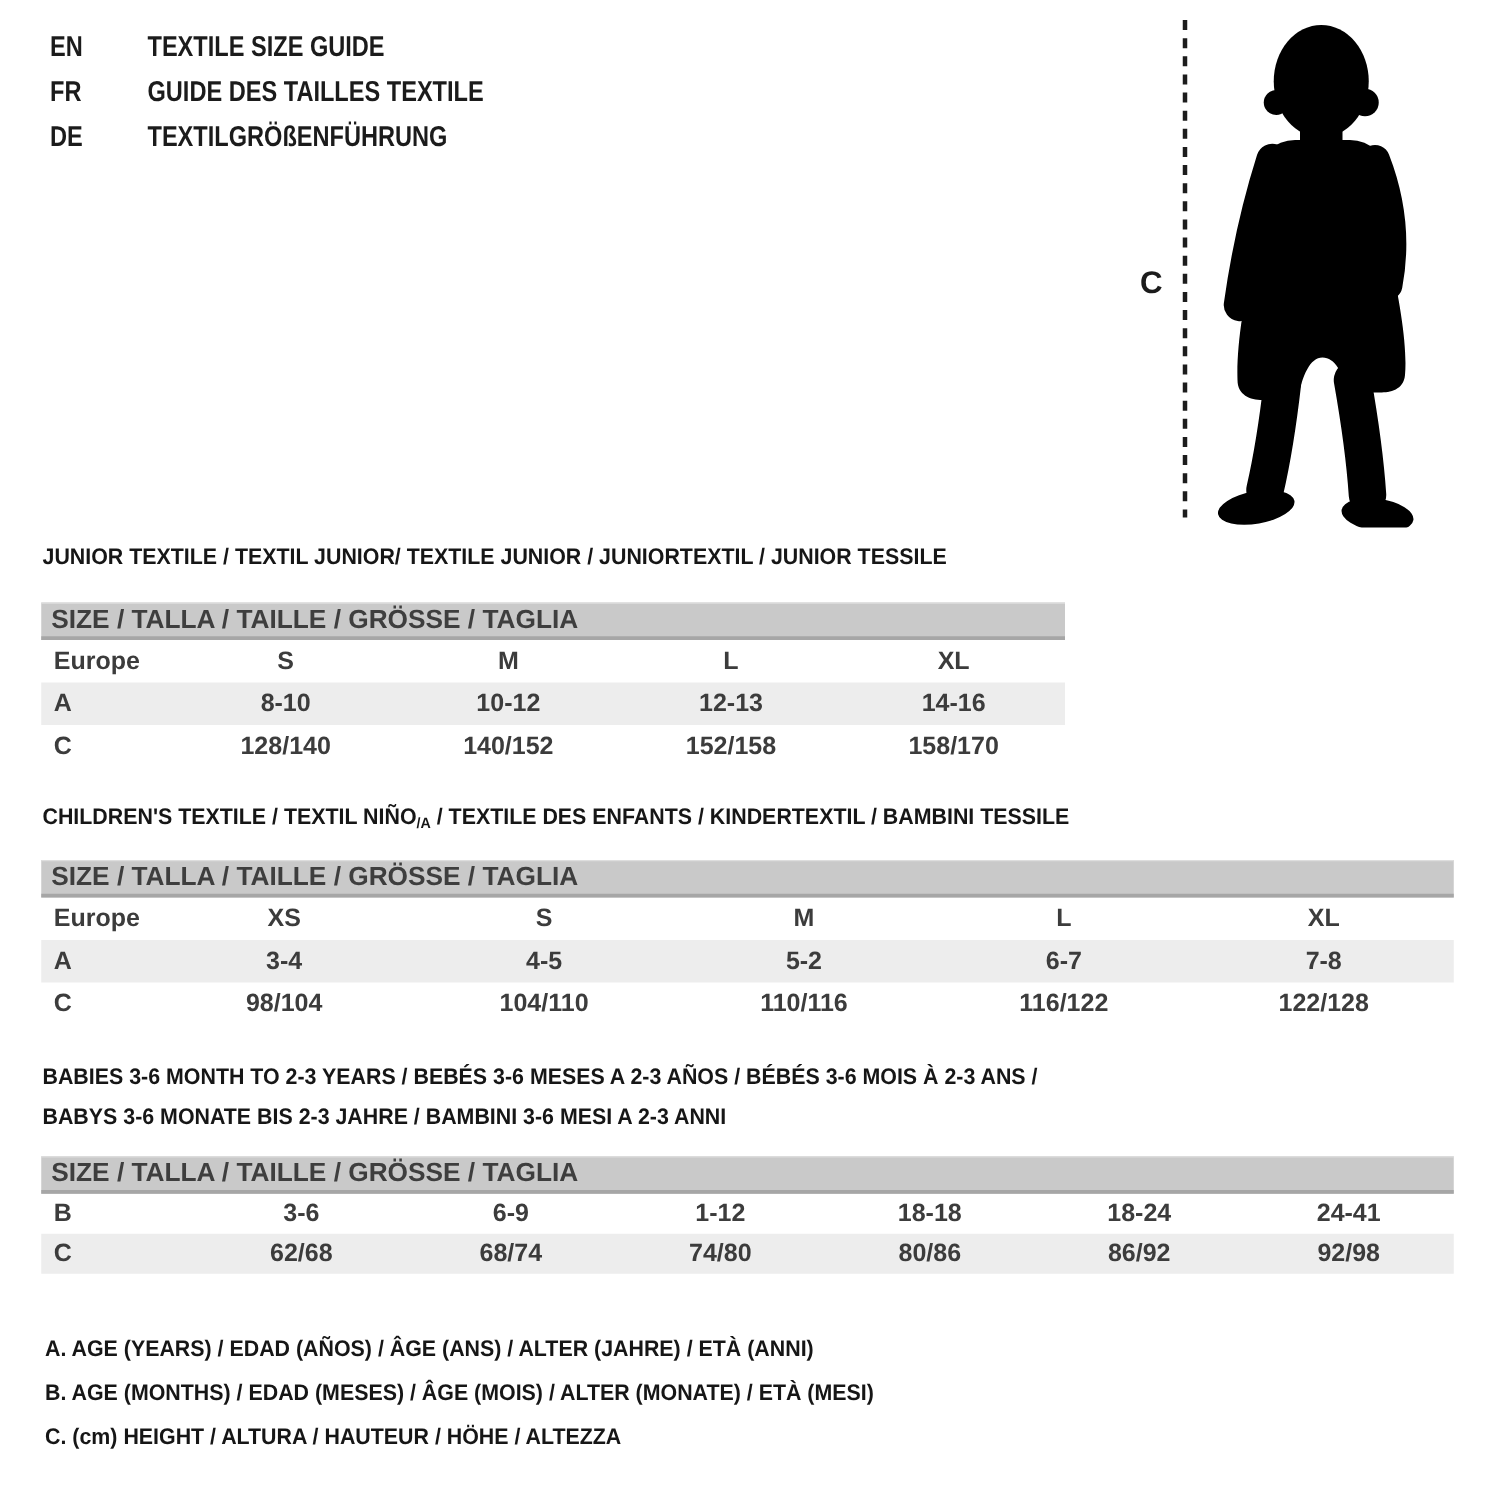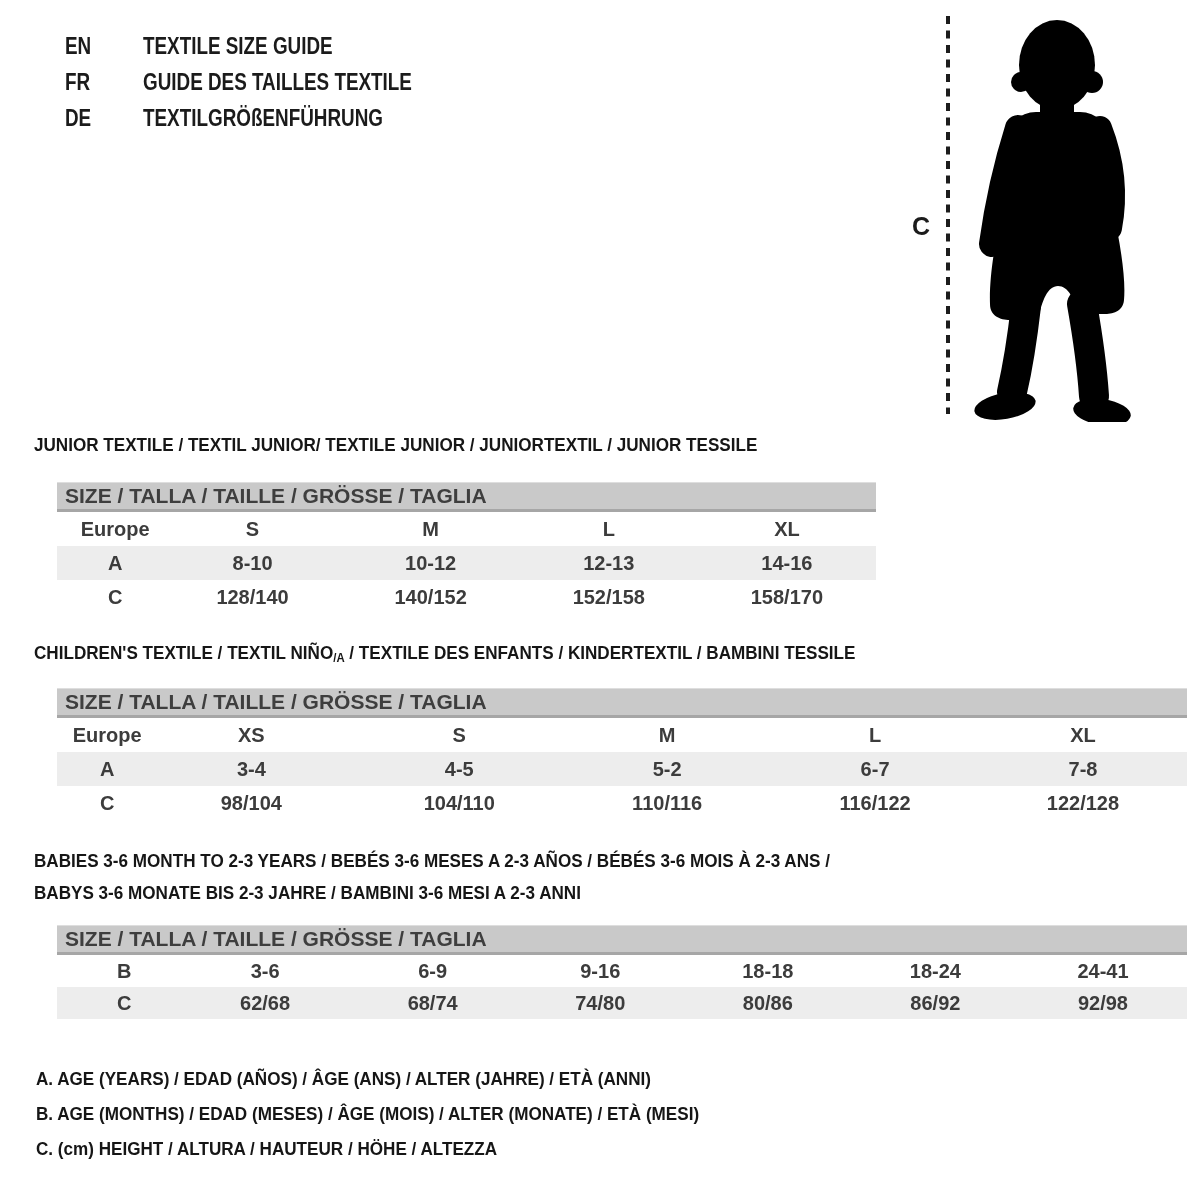--- a/index.html
+++ b/index.html
@@ -1,48 +1,48 @@
 <!DOCTYPE html>
 <html><head>
 <meta charset="utf-8">
 <style>
   html,body{margin:0;padding:0;background:#fff;}
   .page{position:relative;width:1200px;height:1200px;background:#ffffff;
         font-family:"Liberation Sans",sans-serif;color:#1a1a1a;overflow:hidden;}
 
   
   .langs{position:absolute;left:40px;top:24px;}
-  .lang-row{display:flex;height:36px;align-items:flex-end;margin-left:25px;}
+  .lang-row{display:flex;height:36px;align-items:flex-start;}
   .lang-code,.lang-label{font-size:23px;font-weight:bold;white-space:nowrap;
         transform:scaleX(0.82);transform-origin:0 50%;color:#1b1b1b;}
   .lang-code{width:78px;flex:0 0 78px;}
 
   
   .figure-line{position:absolute;left:946px;top:14px;}
   .measure-label{position:absolute;left:912px;top:212px;font-size:25px;font-weight:bold;color:#1b1b1b;}
   .toddler{position:absolute;left:962px;top:16px;}
 
   
   .sec-title{position:absolute;font-size:18px;font-weight:bold;color:#161616;
         white-space:nowrap;transform:scaleX(0.95);transform-origin:0 50%;}
   .subA{font-size:12px;vertical-align:-3px;}
 
   
-  .size-table{position:absolute;margin-left:24px;}
+  .size-table{position:absolute;}
   .t1{left:33px;top:482px;width:819px;}
   .t2{left:33px;top:688px;width:1130px;}
   .t3{left:33px;top:925px;width:1130px;}
   .bar{height:26px;background:#c9c9c9;border-top:1px solid #dedede;
        border-bottom:3px solid #a6a6a6;display:flex;align-items:center;}
   .bar-label{font-size:21px;font-weight:bold;color:#3e3e3e;padding-left:8px;white-space:nowrap;}
   .trow{display:flex;height:34px;align-items:center;}
   .t3 .trow{height:32px;}
   .trow.stripe{background:#ededed;}
   .cell{font-size:20px;font-weight:bold;color:#3c3c3c;text-align:center;white-space:nowrap;}
-  .cell.lbl{text-align:center;padding-left:10px;box-sizing:border-box;}
+  .cell.lbl{text-align:left;padding-left:10px;box-sizing:border-box;}
   .t1 .cell.lbl{flex:0 0 13%;}  .t1 .cell.val{flex:0 0 21.75%;}
   .t2 .cell.lbl{flex:0 0 8%;}   .t2 .cell.val{flex:0 0 18.4%;}
   .t3 .cell.lbl{flex:0 0 11%;}  .t3 .cell.val{flex:0 0 14.83%;}
 
   
   .note{position:absolute;left:36px;font-size:18px;font-weight:bold;color:#161616;
         white-space:nowrap;transform:scaleX(0.95);transform-origin:0 50%;}
 </style>
 </head>
 <body>
@@ -147,21 +147,21 @@
   <div class="sec-title" style="left:34px;top:851px;">BABIES 3-6 MONTH TO 2-3 YEARS / BEBÉS 3-6 MESES A 2-3 AÑOS / BÉBÉS 3-6 MOIS À 2-3 ANS /</div>
   <div class="sec-title" style="left:34px;top:883px;">BABYS 3-6 MONATE BIS 2-3 JAHRE / BAMBINI 3-6 MESI A 2-3 ANNI</div>
   <div class="size-table t3">
     <div class="bar">
       <span class="bar-label">SIZE / TALLA / TAILLE / GRÖSSE / TAGLIA</span>
     </div>
     <div class="trow">
       <div class="cell lbl">B</div>
       <div class="cell val">3-6</div>
       <div class="cell val">6-9</div>
-      <div class="cell val">9-16</div>
+      <div class="cell val">1-12</div>
       <div class="cell val">18-18</div>
       <div class="cell val">18-24</div>
       <div class="cell val">24-41</div>
     </div>
     <div class="trow stripe">
       <div class="cell lbl">C</div>
       <div class="cell val">62/68</div>
       <div class="cell val">68/74</div>
       <div class="cell val">74/80</div>
       <div class="cell val">80/86</div>

